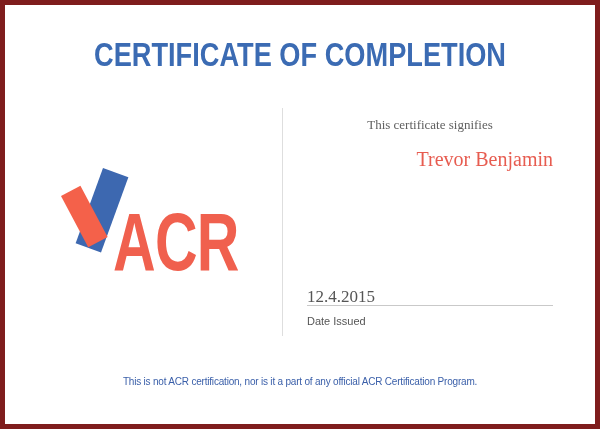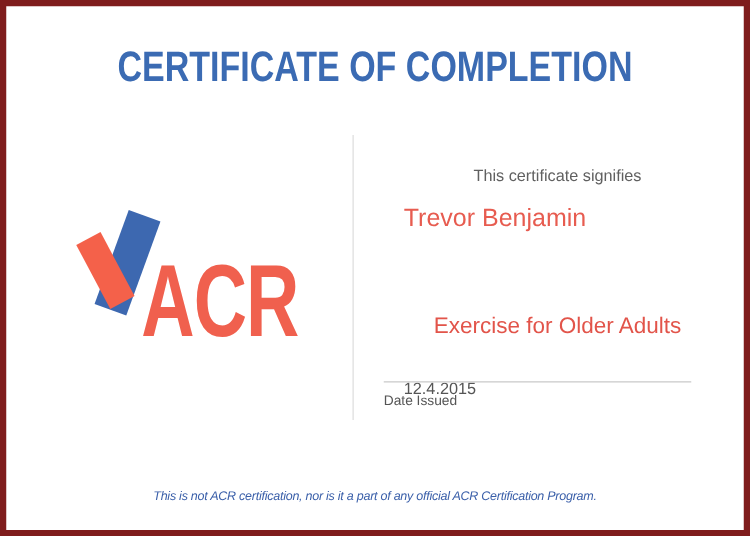--- a/index.html
+++ b/index.html
@@ -66,66 +66,64 @@
   }
 
   
   .details {
     position: absolute;
     left: 302px;
     top: 105px;
     width: 246px;
     height: 230px;
   }
-  .details p { margin: 16px; }
+  .details p { margin: 0; font-family: Liberation Serif, serif; }
   .signifies {
     position: absolute; top: 7px; left: 0; width: 100%;
     text-align: center; font-size: 13px; color: #606060; white-space: nowrap;
   }
   .recipient {
     position: absolute; top: 38px; left: 0; width: 100%;
-    text-align: left; font-size: 20px; color: #e75c50; white-space: nowrap;
+    text-align: right; font-size: 20px; color: #e75c50; white-space: nowrap;
   }
   .completed {
     position: absolute; top: 76px; left: 0; width: 100%;
     text-align: center; font-size: 13px; line-height: 15px;
     color: #606060;
   }
   .completed span { display: block; white-space: nowrap; }
   .course {
     position: absolute; top: 124px; left: 0; width: 100%;
     text-align: center; font-size: 18px; color: #e2544a; white-space: nowrap;
   }
   .date-value {
     position: absolute; top: 177px; left: 0; width: 100%;
-    text-align: left; font-size: 13px; color: #555555;
+    text-align: left; font-size: 17px; color: #555555;
   }
   .sign-line {
     position: absolute; top: 195px; left: 0; width: 100%;
     height: 1px; background: #c9c9c9;
   }
   .labels-row {
     position: absolute; top: 205px; left: 0; width: 100%;
     display: flex; justify-content: space-between;
     font-size: 11px; color: #555555;
   }
 
   
   .footer {
     position: absolute;
     top: 369px;
     left: 0;
     width: 100%;
     text-align: center;
-    font-style: italic;
     font-size: 10px;
     line-height: 15.5px;
     color: #3a5fa9;
     letter-spacing: -0.2px;
-    margin-top: 16px;
   }
   .footer span { display: block; white-space: nowrap; }
 </style>
 </head>
 <body>
 
 <div class="certificate">
 
   <h1 class="cert-title">CERTIFICATE OF COMPLETION</h1>
 
@@ -140,21 +138,20 @@
   </div>
 
   <div class="v-divider"></div>
 
   <div class="details">
     <p class="signifies">This certificate signifies</p>
 
     <p class="recipient">Trevor Benjamin</p>
 
 
-    <p class="course">Exercise for Older Adults</p>
 
     <p class="date-value">12.4.2015</p>
 
     <div class="sign-line"></div>
 
     <div class="labels-row">
       <span>Date Issued</span>
     </div>
   </div>
 

